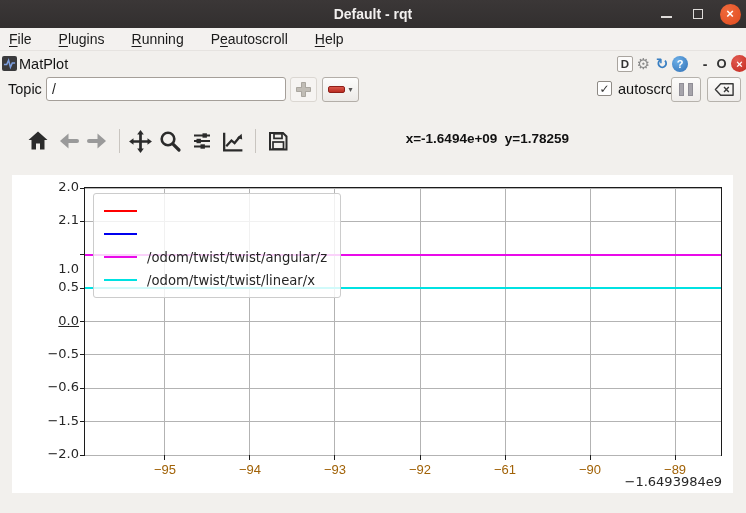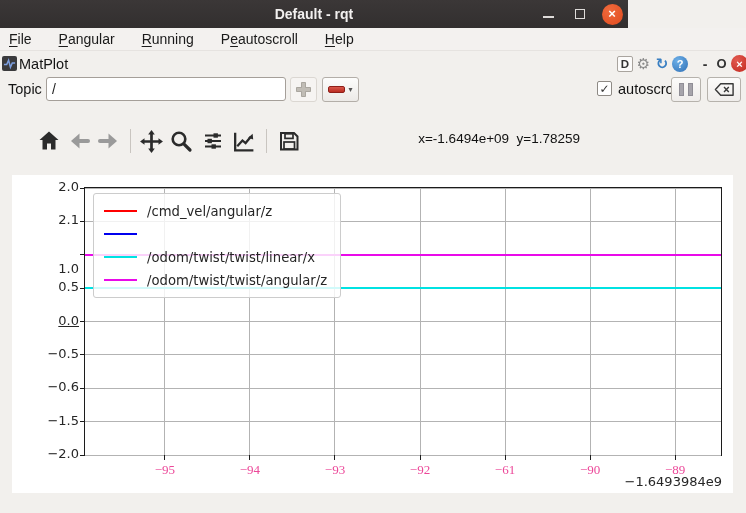--- a/index.html
+++ b/index.html
@@ -7,21 +7,21 @@
   body {
     width:746px; height:513px; overflow:hidden;
     font-family:"Liberation Sans", sans-serif;
     background:#f2f0ed;
     position:relative;
   }
   .window { position:absolute; inset:0; }
 
   
   .titlebar {
-    position:absolute; left:0; top:0; width:628px; height:28px;
+    position:absolute; left:0; top:0; width:746px; height:28px;
     background:linear-gradient(#3b3737,#322f2f);
     display:flex; align-items:center; justify-content:center;
   }
   .titlebar-text { color:#f2f0ef; font-size:14px; font-weight:bold; }
   .win-btn { position:absolute; top:0; height:28px; display:flex; align-items:center; justify-content:center; cursor:default; }
   .btn-min { right:70px; width:20px; }
   .btn-min .bar { width:11px; height:2px; background:#dedbd9; margin-top:6px; }
   .btn-max { right:38px; width:20px; }
   .btn-max .box { width:10px; height:10px; border:1.5px solid #dedbd9; }
   .btn-close { right:3px; width:26px; }
@@ -93,21 +93,21 @@
     display:flex; align-items:center; justify-content:center; gap:4px;
   }
   .pause-bar { width:5px; height:13px; background:#a6a4ab; border:1px solid #908e96; }
   .clear-btn {
     position:absolute; left:707px; top:0; width:34px; height:25px;
     background:linear-gradient(#fcfbfa,#efedeb); border:1px solid #b6b2ac; border-radius:3px;
     display:flex; align-items:center; justify-content:center;
   }
 
   
-  .nav-toolbar { position:absolute; left:12px; top:122px; width:604px; height:38px; }
+  .nav-toolbar { position:absolute; left:1px; top:122px; width:604px; height:38px;font-weight:bold; }
   .nav-btn { position:absolute; top:3px; width:30px; height:32px; display:flex; align-items:center; justify-content:center; border-radius:3px; }
   .nav-sep { position:absolute; top:7px; width:1px; height:24px; background:#c9c5c0; }
   .coords { position:absolute; right:36px; top:9px; font-size:13.5px; color:#111; white-space:pre; }
 
   
   .canvas {
     position:absolute; left:12px; top:175px; width:721px; height:318px;
     background:#ffffff;
   }
   .axes {
@@ -118,21 +118,21 @@
   .grid-h { left:0; width:100%; height:1px; }
   .grid-v { top:0; height:100%; width:1px; }
   .series-line { position:absolute; left:0; width:100%; height:2px; z-index:2; }
   .tick { position:absolute; background:#1c1c1c; z-index:1; }
   .y-tick-label {
     position:absolute; left:-48px; width:42px; text-align:right;
     font-family:"DejaVu Sans",sans-serif; font-size:13px; color:#262626;
   }
   .x-tick-label {
     position:absolute; width:44px; text-align:center;
-    font-family:Liberation Serif, serif; font-size:13px; color:#ec4899;
+    font-family:Liberation Sans, sans-serif; font-size:13px; color:#a16207;
   }
   .offset-label {
     position:absolute; right:11px; top:299px;
     font-family:"DejaVu Sans",sans-serif; font-size:13px; color:#262626;
   }
 
   
   .legend {
     position:absolute; left:8px; top:5px; z-index:5;
     background:rgba(255,255,255,0.82); border:1px solid #cccccc; border-radius:3px;
@@ -162,21 +162,21 @@
 
   <div class="menubar">
     <span class="menu-item">
         <span></span>
         <span class="u">F</span>
         <span>ile</span>
       </span>
     <span class="menu-item">
         <span></span>
         <span class="u">P</span>
-        <span>angular</span>
+        <span>lugins</span>
       </span>
     <span class="menu-item">
         <span></span>
         <span class="u">R</span>
         <span>unning</span>
       </span>
     <span class="menu-item">
         <span>P</span>
         <span class="u">e</span>
         <span>autoscroll</span>
@@ -289,32 +289,31 @@
       </svg>
     </div>
     <span class="coords">x=-1.6494e+09  y=1.78259</span>
   </div>
 
   <div class="canvas">
     <div class="axes" id="axes">
       <div class="legend">
         <div class="legend-row">
           <span class="legend-line" style="background: rgb(255, 0, 0);"></span>
-          <span class="legend-label">/cmd_vel/angular/z</span>
         </div>
         <div class="legend-row">
           <span class="legend-line" style="background: rgb(0, 0, 238);"></span>
         </div>
         <div class="legend-row">
+          <span class="legend-line" style="background: rgb(233, 10, 233);"></span>
+          <span class="legend-label">/odom/twist/twist/angular/z</span>
+        </div>
+        <div class="legend-row">
           <span class="legend-line" style="background: rgb(0, 226, 226);"></span>
           <span class="legend-label">/odom/twist/twist/linear/x</span>
-        </div>
-        <div class="legend-row">
-          <span class="legend-line" style="background: rgb(233, 10, 233);"></span>
-          <span class="legend-label">/odom/twist/twist/angular/z</span>
         </div>
       </div>
     <div class="grid-h" style="top: -0.5px;"></div>
         <div class="tick" style="left: -5px; top: -0.5px; width: 5px; height: 1px;"></div>
         <div class="y-tick-label" style="top: -9px;">2.0</div>
         <div class="grid-h" style="top: 32.875px;"></div>
         <div class="tick" style="left: -5px; top: 32.875px; width: 5px; height: 1px;"></div>
         <div class="y-tick-label" style="top: 24.375px;">2.1</div>
         <div class="grid-h" style="top: 66.25px;"></div>
         <div class="tick" style="left: -5px; top: 66.25px; width: 5px; height: 1px;"></div>

